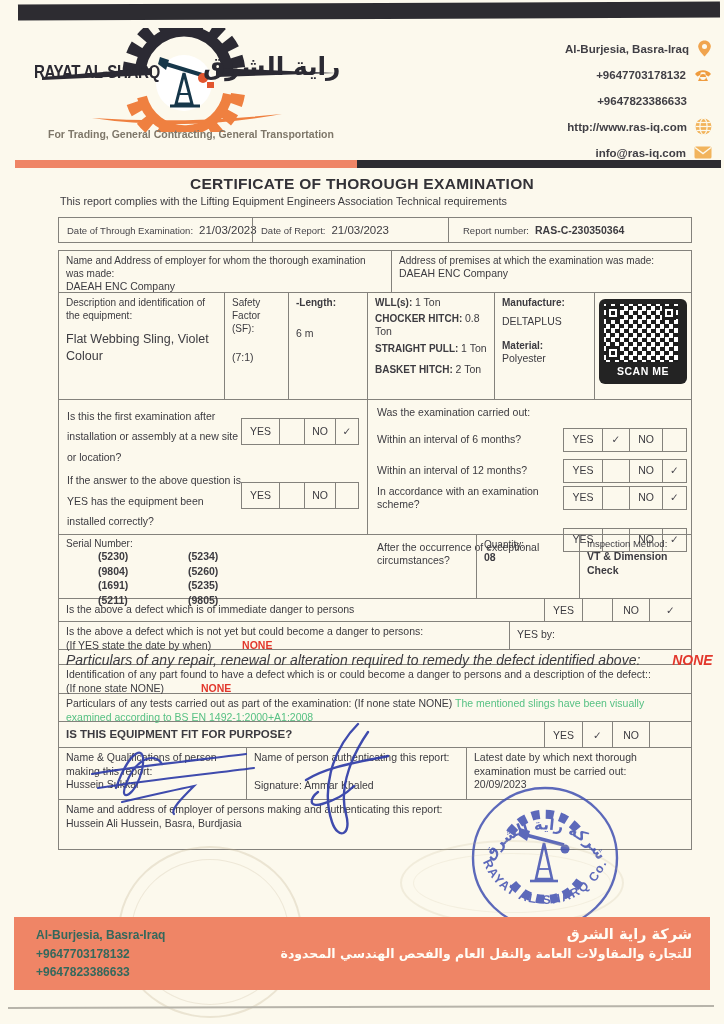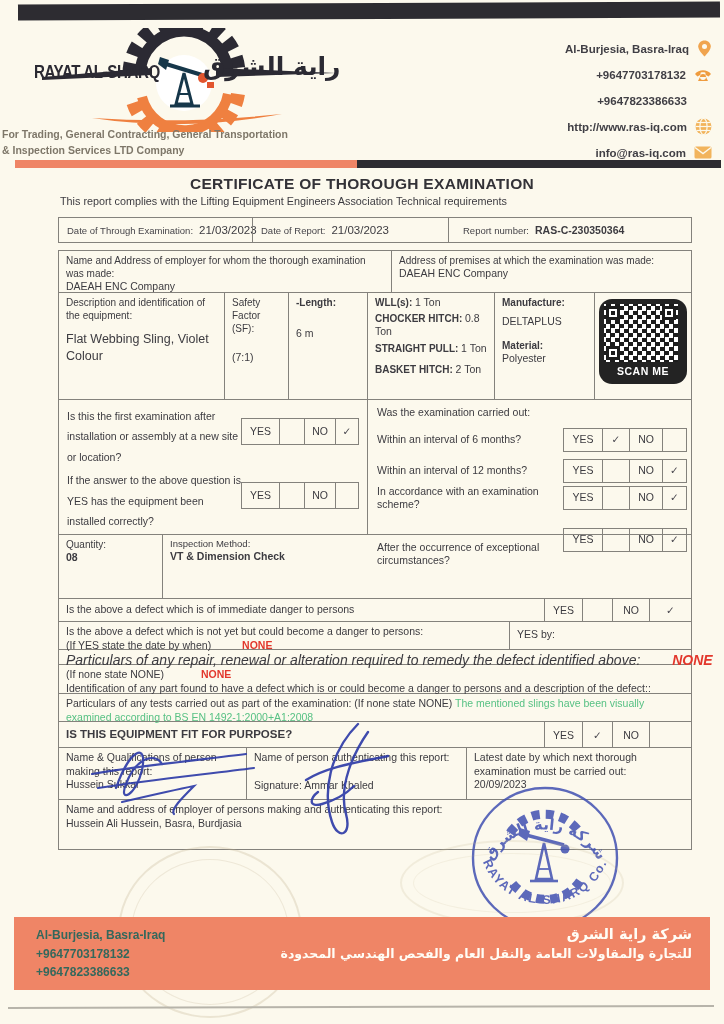--- a/index.html
+++ b/index.html
@@ -6,21 +6,21 @@
   .page{position:relative;width:724px;height:1024px;background:#fcf9ed;overflow:hidden;
         font-family:"Liberation Sans",sans-serif;color:#3c3b40;margin:0 auto;}
   
   .topbar{position:absolute;left:18px;top:3px;width:702px;height:16px;background:#2d2c31;transform:rotate(-.25deg);}
   
   .logo-svg{position:absolute;left:0px;top:28px;width:372px;height:104px;}
   .logo-en{position:absolute;left:34px;top:62px;font-size:18px;font-weight:800;color:#2b2a33;
            letter-spacing:-.5px;transform:scaleX(.84);transform-origin:left center;white-space:nowrap;}
   .logo-ar{position:absolute;left:203px;top:52px;font-size:25px;font-weight:700;color:#2b2a33;
            font-family:"DejaVu Sans",sans-serif;white-space:nowrap;}
-  .tagline{position:absolute;left:2px;top:127px;width:378px;text-align:left;color:#7e7769;
+  .tagline{position:absolute;left:2px;top:127px;width:378px;text-align:center;color:#7e7769;
            font-weight:700;font-size:10.5px;line-height:1.5;}
   .contact{position:absolute;left:440px;top:40px;width:272px;display:flex;flex-direction:column;gap:9px;}
   .c-row{display:flex;justify-content:flex-end;align-items:center;gap:8px;font-size:11.5px;
          font-weight:700;color:#403f45;height:17px;}
   .c-row svg{flex:0 0 auto;}
   .c-spacer{width:17px;height:1px;}
   
   .div-salmon{position:absolute;left:15px;top:160px;width:342px;height:8px;background:#ef8566;}
   .div-black{position:absolute;left:357px;top:160px;width:364px;height:8px;background:#2d2c31;}
   
@@ -65,21 +65,21 @@
   .emboss .inner{position:absolute;inset:11px;border:1.5px solid rgba(190,175,140,.22);border-radius:50%;}
   
   .footer{position:absolute;left:14px;top:917px;width:696px;height:73px;background:#ef8566;}
   .f-left{position:absolute;left:22px;top:9px;font-size:12px;font-weight:700;color:#33685c;line-height:1.55;}
   .f-right{position:absolute;right:18px;top:7px;text-align:right;color:#fffdf6;direction:rtl;
            font-family:"DejaVu Sans",sans-serif;}
   .f-ar1{font-size:14.5px;font-weight:700;line-height:1.5;}
   .f-ar2{font-size:12.5px;font-weight:700;}
   .bottomline{position:absolute;left:8px;top:1006px;width:706px;height:2px;background:#b7b4aa;transform:rotate(-.15deg);}
   
-  .qr-wrap{width:88px;background:#232323;border-radius:13px;padding:5px 5px 3px 5px;box-sizing:border-box;margin:6px auto 0 auto;}
+  .qr-wrap{width:88px;background:#232323;border-radius:6px;padding:5px 5px 3px 5px;box-sizing:border-box;margin:6px auto 0 auto;}
   .qr{position:relative;width:74px;height:58px;background:#fff;
       background-image:repeating-conic-gradient(#1d1d1d 0% 25%, #ffffff 0% 50%);
       background-size:9px 9px;background-position:2px 2px;}
   .finder{position:absolute;width:14px;height:14px;background:#fff;border:3px solid #1d1d1d;box-sizing:border-box;}
   .finder .dot{position:absolute;inset:2px;background:#1d1d1d;}
   .qr-label{text-align:center;color:#fff;font-size:10.5px;font-weight:700;letter-spacing:.5px;padding:3px 0 2px 0;}
 </style>
 </head>
 <body>
 
@@ -106,21 +106,20 @@
     <line x1="170" y1="78" x2="200" y2="78" stroke="#16374a" stroke-width="3"></line>
 
     <path d="M238 66 A54 54 0 0 1 132 70" fill="none" stroke="#ef8040" stroke-width="14" stroke-dasharray="11 8"></path>
     <path d="M228 66 A44 44 0 0 1 142 69" fill="none" stroke="#ef8040" stroke-width="10"></path>
     <path d="M92 90 Q184 104 282 86 Q184 96 92 90 Z" fill="#ef8040"></path>
   </svg>
   <div class="logo-en">RAYAT AL-SHARQ</div>
   <div class="logo-ar">راية الشرق</div>
   <div class="tagline">
     <div>For Trading, General Contracting, General Transportation</div>
-    <div>&amp; Inspection Services LTD Company</div>
   </div>
 
   <div class="contact">
     <div class="c-row">
       <span>Al-Burjesia, Basra-Iraq</span>
       <svg width="15" height="17" viewBox="0 0 15 17">
         <path d="M7.5 0.5 C3.9 0.5 1.2 3.2 1.2 6.6 C1.2 10.6 7.5 16.5 7.5 16.5 C7.5 16.5 13.8 10.6 13.8 6.6 C13.8 3.2 11.1 0.5 7.5 0.5 Z" fill="#f0a44e"></path>
         <circle cx="7.5" cy="6.4" r="2.5" fill="#fcf9ed"></circle>
       </svg>
     </div>
@@ -299,20 +298,33 @@
             <span class="yl">YES</span>
             <span class="ym mark"></span>
             <span class="nl">NO</span>
             <span class="nm mark">✓</span>
           </div>
         </div>
       </div>
     </div>
 
     <div class="row" style="height:64px;">
+      <div class="cell" style="width:417px;padding-top:2px;">
+        <div class="lab">Serial Number:</div>
+        <div class="ser-grid">
+          <span>(5230)</span>
+          <span>(5234)</span>
+          <span>(9804)</span>
+          <span>(5260)</span>
+          <span>(1691)</span>
+          <span>(5235)</span>
+          <span>(5211)</span>
+          <span>(9805)</span>
+        </div>
+      </div>
       <div class="cell" style="width:103px;">
         <div class="lab">Quantity:</div>
         <div class="val b">08</div>
       </div>
       <div class="cell" style="flex:1;">
         <div class="lab" style="font-size:9.5px;">Inspection Method:</div>
         <div class="val b" style="line-height:1.3;">VT &amp; Dimension Check</div>
       </div>
     </div>
 
@@ -339,25 +351,25 @@
 
     <div class="row" style="height:15px;">
       <div class="cell" style="flex:1;padding:1px 7px;font-size:14px;white-space:nowrap;font-style:italic;">
         <span>Particulars of any repair, renewal or alteration required to remedy the defect identified above:</span>
         <span class="red">NONE</span>
       </div>
     </div>
 
     <div class="row" style="height:29px;">
       <div class="cell" style="flex:1;font-size:10.5px;line-height:1.3;">
+        <div>Identification of any part found to have a defect which is or could become a danger to persons and a description of the defect::</div>
         <div>
           <span>(If none state NONE)</span>
           <span class="red" style="margin-left:6px;">NONE</span>
         </div>
-        <div>Identification of any part found to have a defect which is or could become a danger to persons and a description of the defect::</div>
       </div>
     </div>
 
     <div class="row" style="height:28px;">
       <div class="cell" style="flex:1;font-size:10.5px;line-height:1.3;">
         <span>Particulars of any tests carried out as part of the examination: (If none state NONE)</span>
         <span class="green">The mentioned slings have been visually examined according to BS EN 1492-1:2000+A1:2008</span>
       </div>
     </div>
 

